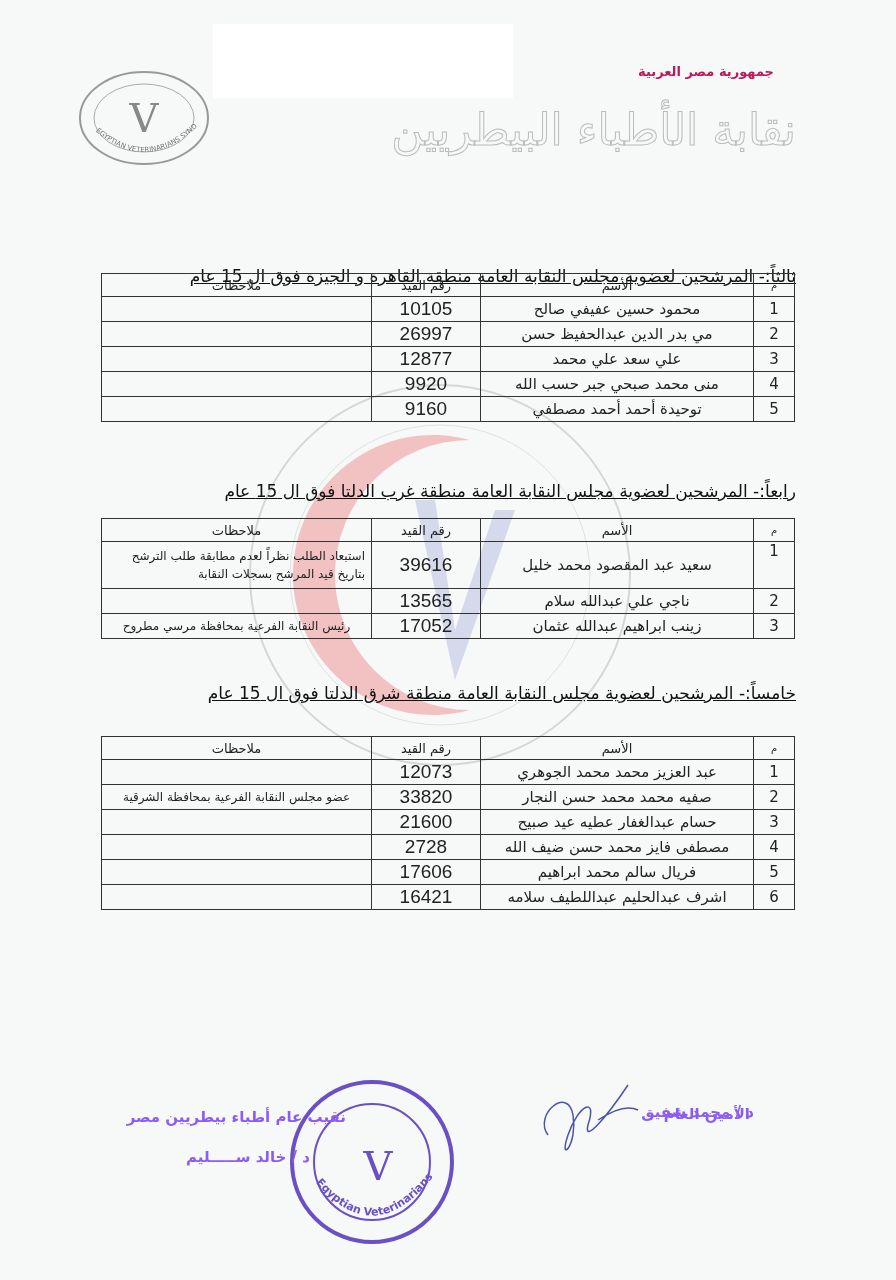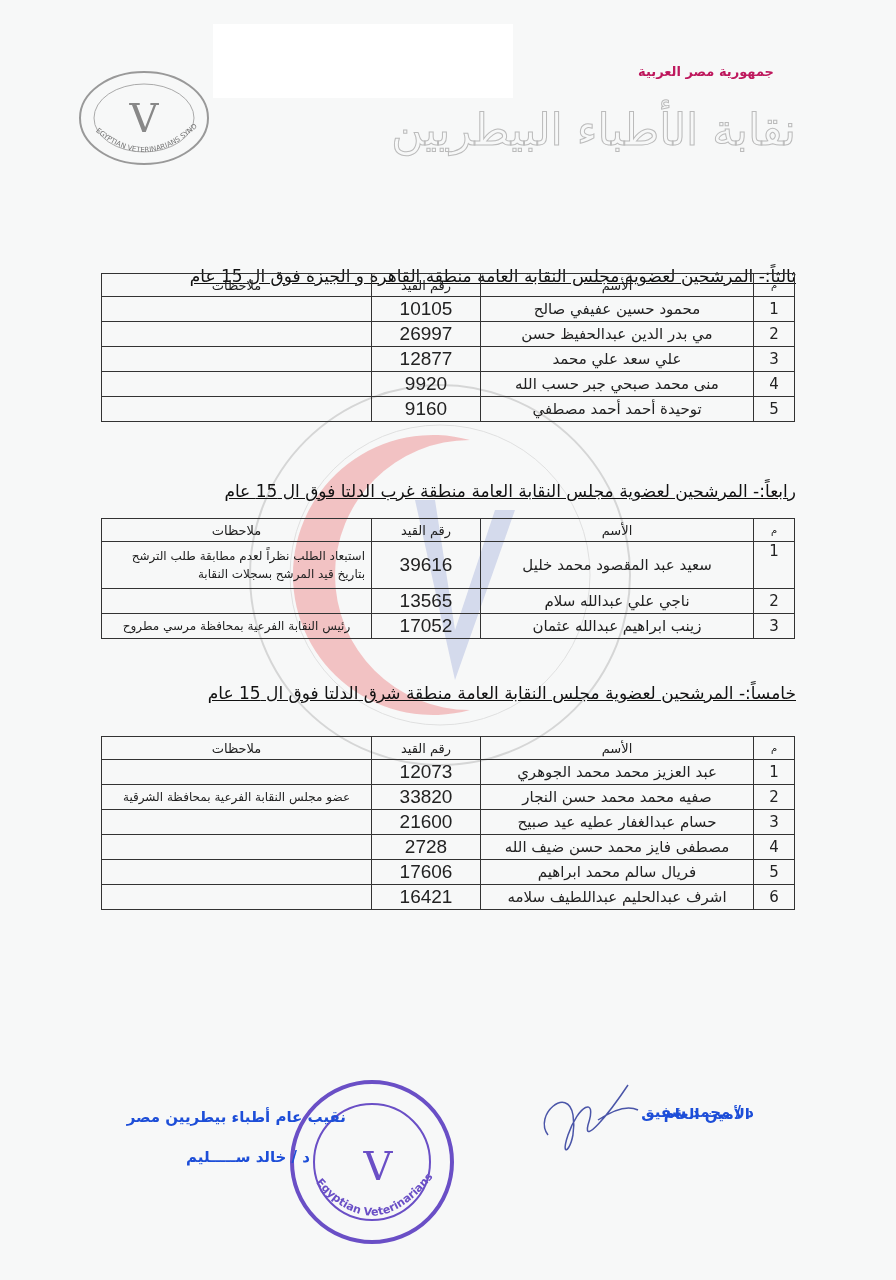--- a/index.html
+++ b/index.html
@@ -14,21 +14,21 @@
   .section-title { position:absolute; right:100px; font-size:17px; direction:rtl; text-decoration:underline; color:#111; white-space:nowrap; }
   table.cand { position:absolute; left:101px; width:694px; border-collapse:collapse; direction:rtl; font-size:15px; background:transparent; }
   table.cand td, table.cand th { border:1.3px solid #333; padding:0 6px; font-weight:normal; color:#222; }
   table.cand th { height:22px; font-size:13px;text-align:center; }
   table.cand td { height:24px; }
   .c-num { width:28px; text-align:center; }
   .c-name { width:260px; text-align:center;margin-top:10px; }
   .c-reg { width:96px; text-align:center; font-family:"Liberation Sans", sans-serif; font-size:19px; }
   .c-note { text-align:center; font-size:12px; }
   .c-num-h { font-size:10px !important; }
-  .sig { position:absolute; direction:rtl; font-weight:bold; font-size:15px; color:#1d4ed8; white-space:nowrap; }
+  .sig { position:absolute; direction:rtl; font-weight:bold; font-size:15px; color:#8b5cf6; white-space:nowrap; }
   .stamp { position:absolute; left:288px; top:1078px; width:168px; height:168px; }
   .signature { position:absolute; }
 </style>
 </head>
 <body>
 
 <div class="redact"></div>
 
 <svg class="logo" viewBox="0 0 136 100">
   <ellipse cx="68" cy="50" rx="64" ry="46" fill="none" stroke="#999" stroke-width="2"></ellipse>

